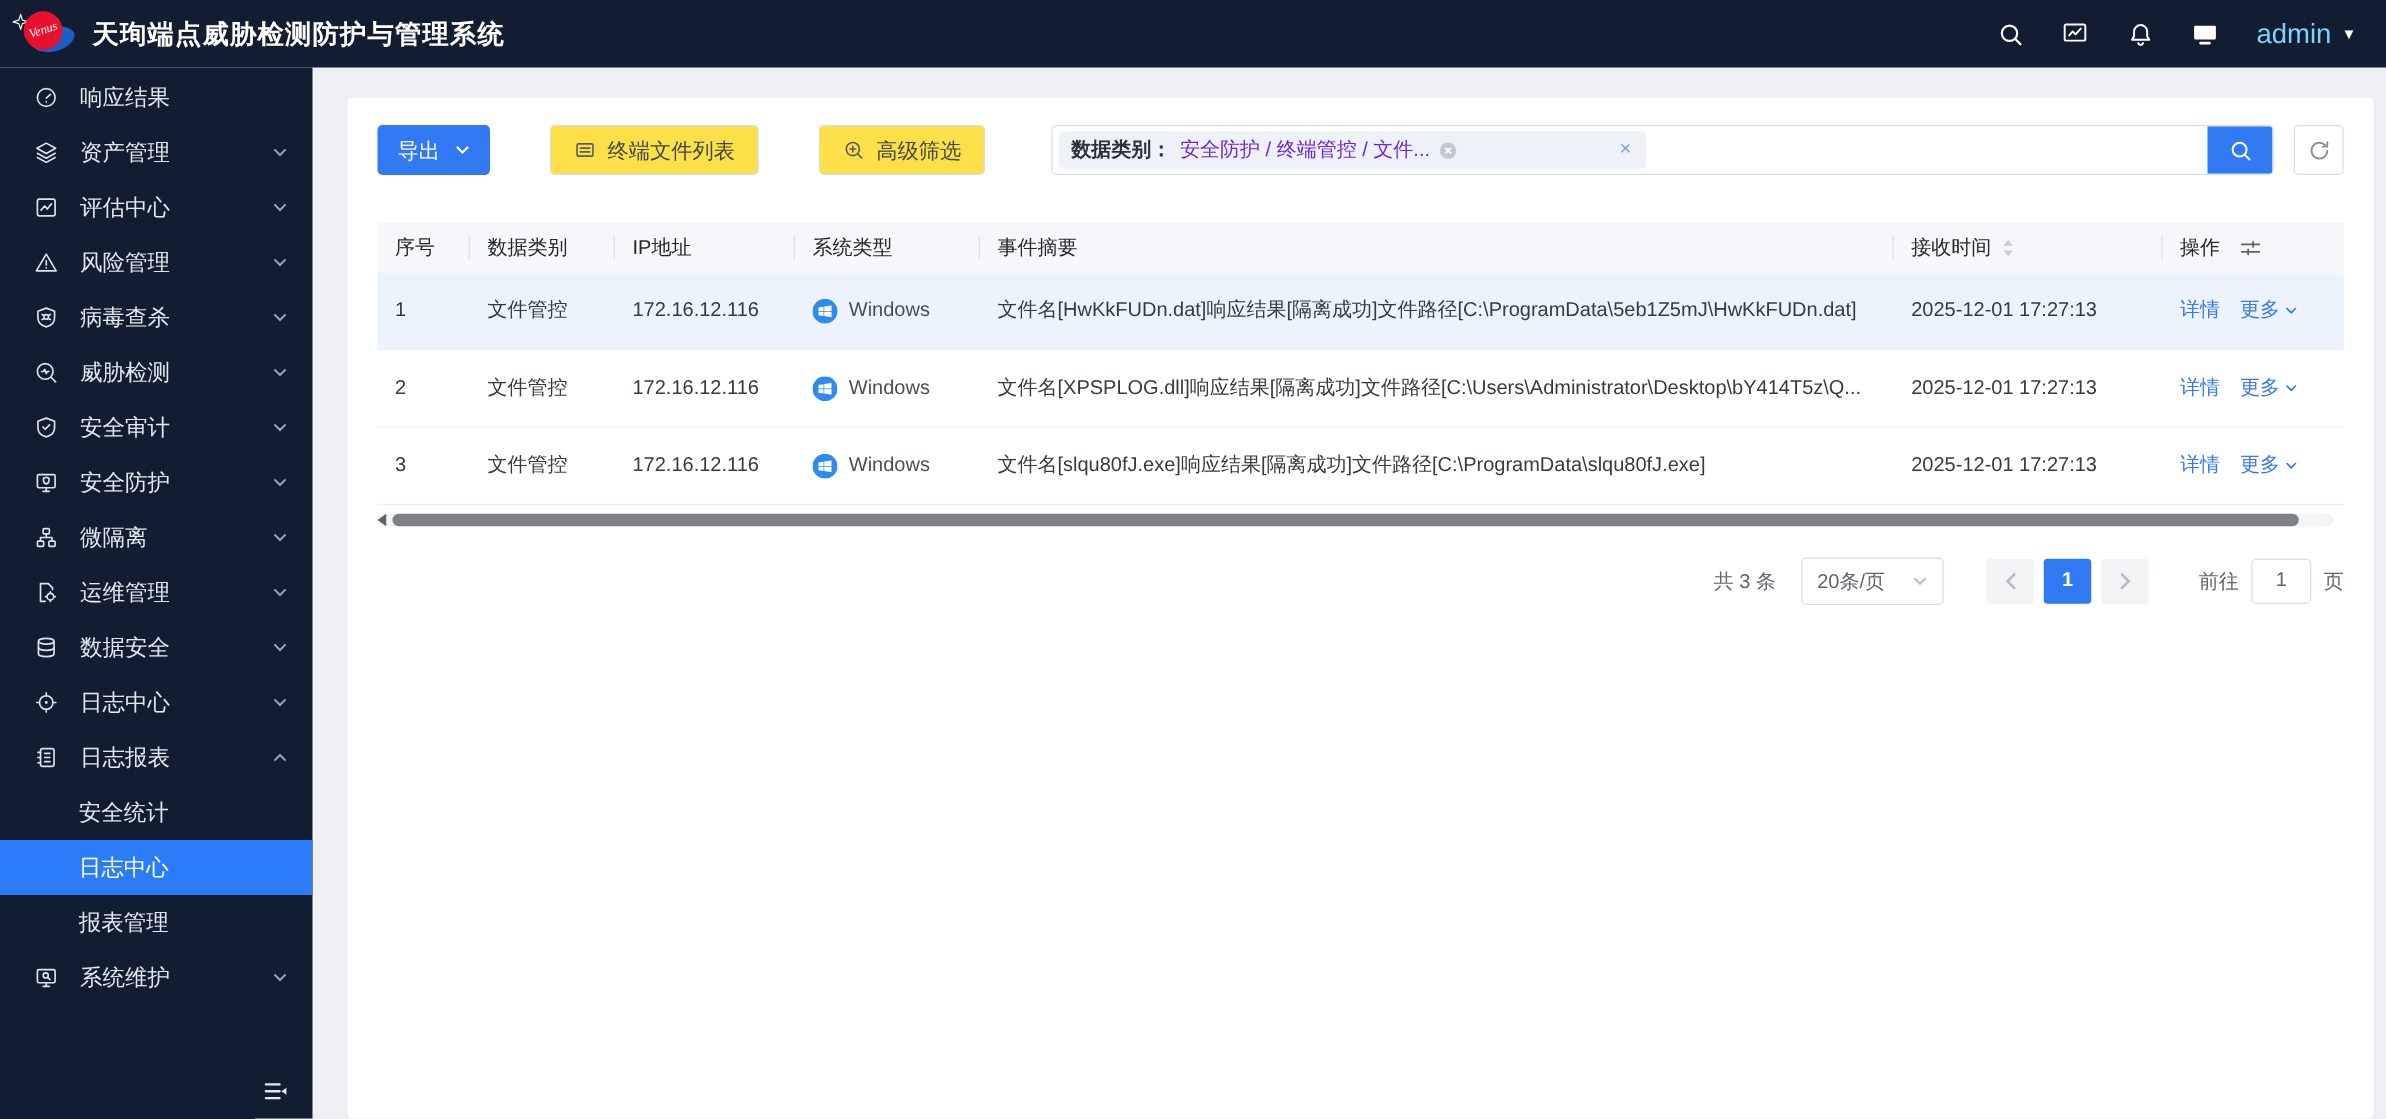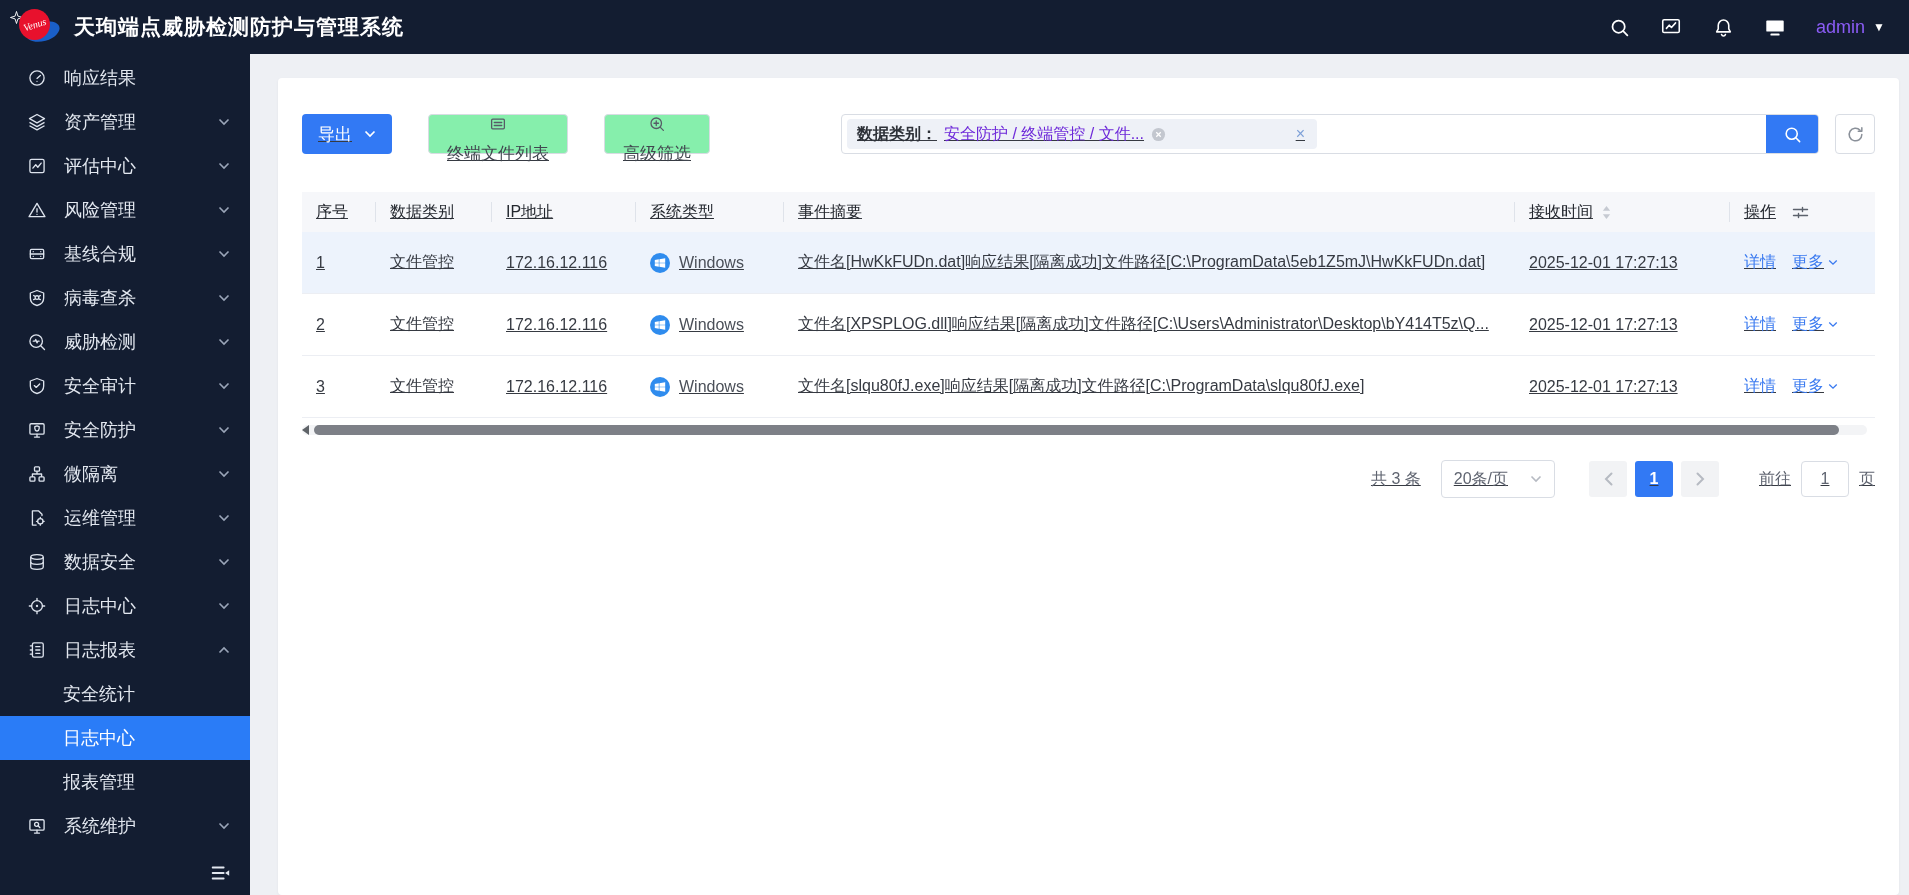--- a/index.html
+++ b/index.html
@@ -13,39 +13,39 @@
   .topbar{position:absolute;left:0;top:0;right:0;height:54px;background:#131d31;display:flex;align-items:center;padding:0 24px 0 12px;box-sizing:border-box;z-index:5;}
   .logo{position:relative;width:52px;height:44px;flex:none;}
   .logo-swoosh{position:absolute;left:14px;top:17px;width:34px;height:19px;background:#1a5fc8;border-radius:50%;transform:rotate(-16deg);}
   .logo-circle{position:absolute;left:7px;top:4px;width:31px;height:31px;background:#e8112d;border-radius:50%;display:flex;align-items:center;justify-content:center;}
   .logo-circle span{color:#fff;font-style:italic;font-size:10px;transform:rotate(-18deg);font-family:"Liberation Serif","DejaVu Serif",serif;}
   .logo-star{position:absolute;left:-2px;top:6px;}
   .app-title{color:#ffffff;font-size:21px;font-weight:bold;margin-left:10px;letter-spacing:1px;}
   .top-right{margin-left:auto;display:flex;align-items:center;gap:30px;color:#fff;}
   .top-icon{width:22px;height:22px;display:flex;align-items:center;justify-content:center;cursor:pointer;}
   .admin-wrap{display:flex;align-items:center;gap:8px;cursor:pointer;}
-  .admin-name{font-size:18px;color:#8b5cf6;}
+  .admin-name{font-size:22px;color:#7dd3fc;}
   .admin-caret{font-size:12px;color:#fff;}
   
   .sidebar{position:absolute;left:0;top:54px;bottom:0;width:250px;background:#131d31;overflow:hidden;z-index:4;}
   .menu{padding-top:2px;}
   .menu-item{height:44px;display:flex;align-items:center;padding:0 20px 0 27px;color:#e3e8f0;font-size:18px;cursor:pointer;box-sizing:border-box;}
   .mi-icon{width:20px;height:20px;margin-right:17px;display:flex;align-items:center;justify-content:center;color:#dde3ed;flex:none;}
   .mi-caret{margin-left:auto;color:#9aa5b8;display:flex;align-items:center;}
   .sub-item{height:44px;display:flex;align-items:center;padding-left:63px;color:#e3e8f0;font-size:18px;cursor:pointer;box-sizing:border-box;}
   .sub-item.active{background:#2a7cf7;color:#fff;}
   .collapse-btn{position:absolute;right:16px;bottom:8px;width:28px;height:28px;display:flex;align-items:center;justify-content:center;color:#e3e8f0;cursor:pointer;}
   
   .main{position:absolute;left:250px;top:54px;right:0;bottom:0;background:#eef0f4;padding:24px 10px 0 28px;box-sizing:border-box;}
-  .panel{background:#fff;border-radius:4px;height:100%;box-sizing:border-box;padding:36px 24px 0 24px;box-shadow:0 1px 3px rgba(0,0,0,.05);text-decoration:underline;}
+  .panel{background:#fff;border-radius:4px;height:100%;box-sizing:border-box;padding:22px 24px 0 24px;box-shadow:0 1px 3px rgba(0,0,0,.05);}
   
   .toolbar{display:flex;align-items:center;height:40px;}
   .btn{height:40px;border-radius:4px;display:flex;align-items:center;font-size:17px;cursor:pointer;box-sizing:border-box;}
   .btn-primary{background:#3279f4;color:#fff;padding:0 16px;gap:12px;border:none;}
-  .btn-plain{background:#86efac;border:1px solid #d8dce3;color:#41464f;padding:0 18px;gap:9px;margin-left:36px;flex-direction:column;}
+  .btn-plain{background:#fde047;border:1px solid #d8dce3;color:#41464f;padding:0 18px;gap:9px;margin-left:48px;}
   .btn-plain .b-icon{color:#565c66;display:flex;}
   
   .search-wrap{margin-left:auto;display:flex;align-items:center;}
   .search-box{width:978px;height:40px;border:1px solid #d9dde4;border-radius:4px;display:flex;align-items:stretch;box-sizing:border-box;background:#fff;overflow:hidden;}
   .search-inner{flex:1;display:flex;align-items:center;padding-left:5px;min-width:0;}
   .filter-tag{width:470px;height:30px;background:#eef1f7;border-radius:4px;display:flex;align-items:center;padding:0 10px;box-sizing:border-box;justify-content:space-between;flex:none;}
   .ft-left{display:flex;align-items:center;gap:7px;min-width:0;}
   .ft-label{font-size:16px;color:#2d3138;font-weight:bold;white-space:nowrap;}
   .ft-value{font-size:16px;color:#6d28d9;white-space:nowrap;}
   .ft-clear{color:#7da0d8;font-size:16px;cursor:pointer;padding:0 2px;}
@@ -183,35 +183,20 @@
         </span>
       <span class="mi-label">风险管理</span>
       <span class="mi-caret">
           <svg width="12" height="8" viewBox="0 0 12 8" fill="none" stroke="currentColor" stroke-width="1.6">
             <path d="M1.5 1.5L6 6l4.5-4.5"></path>
           </svg>
         </span>
     </div>
     <div class="menu-item">
       <span class="mi-icon">
-          <svg width="20" height="20" viewBox="0 0 24 24" fill="none" stroke="currentColor" stroke-width="1.6" stroke-linecap="round">
-            <rect x="4" y="6.5" width="16" height="11" rx="1.5"></rect>
-            <path d="M4 12h16"></path>
-            <path d="M7.5 9.2h.01M7.5 14.8h.01M16.5 9.2h.01M16.5 14.8h.01"></path>
-          </svg>
-        </span>
-      <span class="mi-label">基线合规</span>
-      <span class="mi-caret">
-          <svg width="12" height="8" viewBox="0 0 12 8" fill="none" stroke="currentColor" stroke-width="1.6">
-            <path d="M1.5 1.5L6 6l4.5-4.5"></path>
-          </svg>
-        </span>
-    </div>
-    <div class="menu-item">
-      <span class="mi-icon">
           <svg width="20" height="20" viewBox="0 0 24 24" fill="none" stroke="currentColor" stroke-width="1.6" stroke-linecap="round" stroke-linejoin="round">
             <path d="M12 3l8 3v6c0 4.8-3.4 7.9-8 9-4.6-1.1-8-4.2-8-9V6l8-3z"></path>
             <circle cx="12" cy="11.5" r="2.2"></circle>
             <path d="M9.2 9.8L8 9m6.8.8L16 9m-6.8 4.4L8 14m6.8-.6L16 14"></path>
           </svg>
         </span>
       <span class="mi-label">病毒查杀</span>
       <span class="mi-caret">
           <svg width="12" height="8" viewBox="0 0 12 8" fill="none" stroke="currentColor" stroke-width="1.6">
             <path d="M1.5 1.5L6 6l4.5-4.5"></path>

